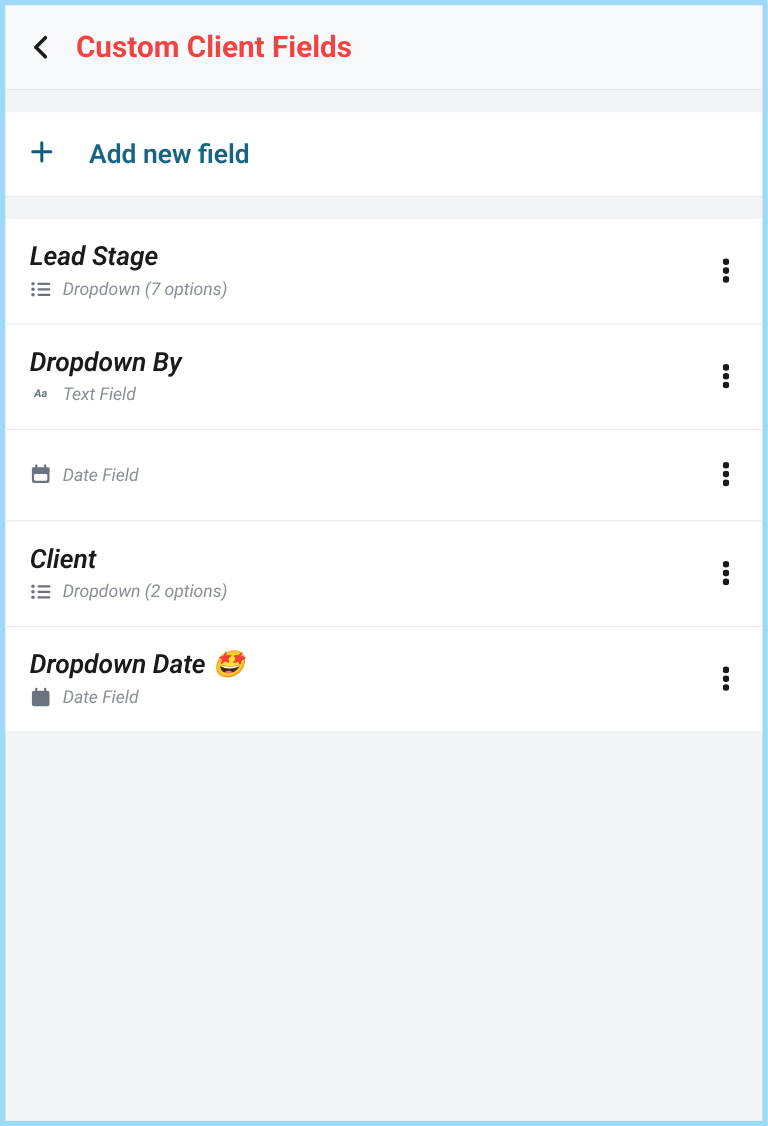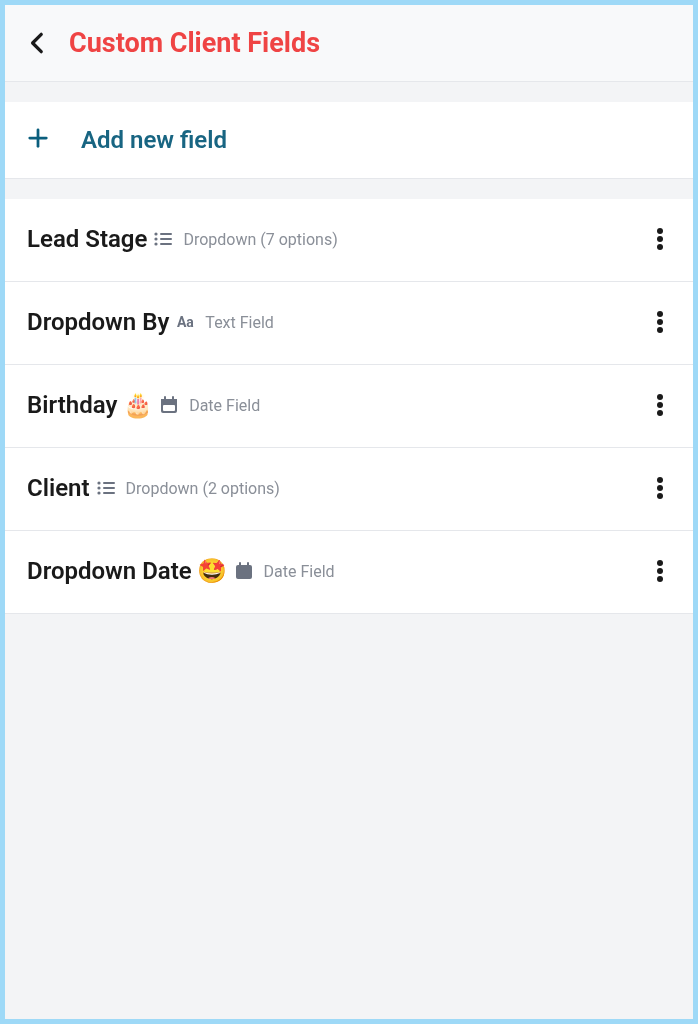--- a/index.html
+++ b/index.html
@@ -81,22 +81,23 @@
     .field-item {
       padding: 20px 22px 22px 22px;
       display: flex;
       align-items: center;
       justify-content: space-between;
       border-bottom: 1px solid #e5e7eb;
       cursor: pointer;
     }
     .field-info {
       display: flex;
-      flex-direction: row;
+      flex-direction: column;
       gap: 6px;
+      font-style: italic;
     }
     .field-title {
       font-size: 24px;
       font-weight: 600;
       color: #1a1a1a;
     }
     .field-type-row {
       display: flex;
       align-items: center;
       gap: 10px;
@@ -104,21 +105,21 @@
     .field-type-icon {
       display: flex;
       align-items: center;
       justify-content: center;
       width: 20px;
     }
     .field-type-icon svg {
       fill: #6b7280;
     }
     .field-type-icon .aa-text {
-      font-size: 14px;
+      font-size: 10px;
       font-weight: 700;
       color: #6b7280;
     }
     .field-type-label {
       font-size: 16px;
       color: #8a8f98;
     }
     .more-menu {
       cursor: pointer;
       padding: 8px;
@@ -199,21 +200,20 @@
         <svg width="6" height="24" viewBox="0 0 6 24">
           <circle cx="3" cy="4" r="3"></circle>
           <circle cx="3" cy="12" r="3"></circle>
           <circle cx="3" cy="20" r="3"></circle>
         </svg>
       </div>
     </div>
 
     <div class="field-item">
       <div class="field-info">
-        <div class="field-title">Birthday 🎂</div>
         <div class="field-type-row">
           <div class="field-type-icon">
             <svg width="18" height="18" viewBox="0 0 18 18">
               <rect x="1" y="3" width="16" height="14" rx="2"></rect>
               <rect x="1" y="3" width="16" height="4" fill="#6b7280"></rect>
               <rect x="4" y="0" width="2" height="5" rx="1"></rect>
               <rect x="12" y="0" width="2" height="5" rx="1"></rect>
               <rect x="3" y="9" width="12" height="6" fill="white" rx="1"></rect>
               <rect x="3" y="9" width="12" height="6" fill="#6b7280" opacity="0"></rect>
             </svg>

